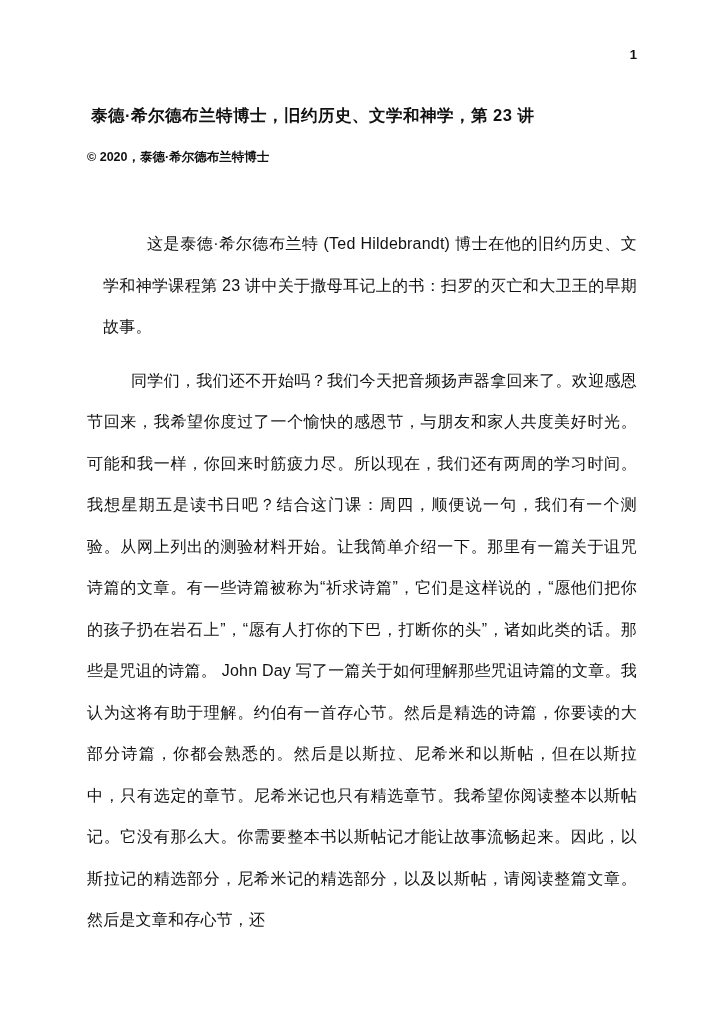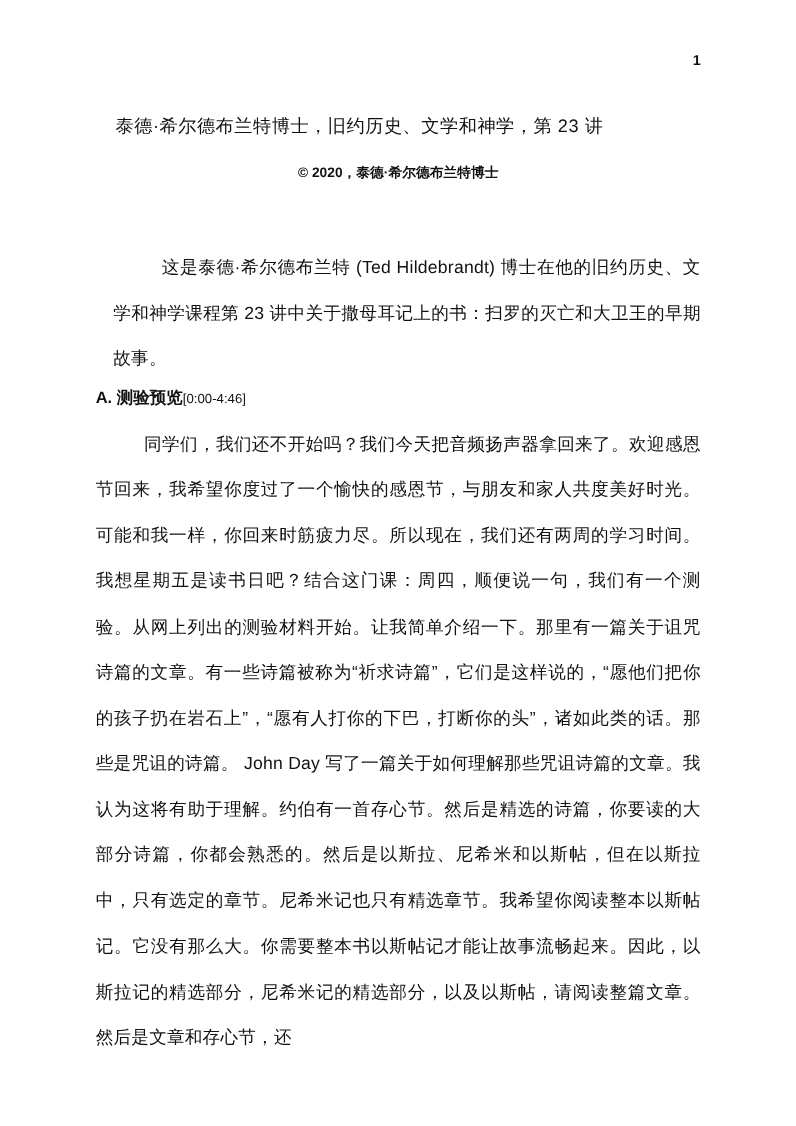--- a/index.html
+++ b/index.html
@@ -20,32 +20,31 @@
     overflow: hidden;
   }
   .page-number {
     text-align: right;
     font-size: 13px;
     font-weight: 700;
     line-height: 14px;
     height: 14px;
   }
   .doc-title {
-    margin: 42px 0 0 18px;
+    margin: 42px 0 0 4px;
     font-size: 16.5px;
-    font-weight: 400;
+    font-weight: 700;
     line-height: 22px;
     letter-spacing: 0.5px;
   }
   .doc-copyright {
     margin-top: 23px;
     font-size: 12.5px;
     font-weight: 700;
     line-height: 17px;
-    text-align: center;
   }
   .body-text {
     font-size: 16px;
     line-height: 41.5px;
     text-align: justify;
     text-justify: inter-character;
     letter-spacing: 0.2px;
   }
   .intro-paragraph {
     margin: 57px 0 0 16px;
@@ -73,19 +72,16 @@
 <div class="page">
 
   <div class="page-number">1</div>
 
   <h1 class="doc-title">泰德·希尔德布兰特博士，旧约历史、文学和神学，第 23 讲</h1>
 
   <div class="doc-copyright">© 2020，泰德·希尔德布兰特博士</div>
 
   <p class="body-text intro-paragraph">这是泰德·希尔德布兰特 (Ted Hildebrandt) 博士在他的旧约历史、文学和神学课程第 23 讲中关于撒母耳记上的书：扫罗的灭亡和大卫王的早期故事。</p>
 
-  <h2 class="section-heading">
-    <span class="label">A. 测验预览</span><span class="timestamp">[0:00-4:46]</span>
-  </h2>
 
   <p class="body-text section-paragraph">同学们，我们还不开始吗？我们今天把音频扬声器拿回来了。欢迎感恩节回来，我希望你度过了一个愉快的感恩节，与朋友和家人共度美好时光。可能和我一样，你回来时筋疲力尽。所以现在，我们还有两周的学习时间。我想星期五是读书日吧？结合这门课：周四，顺便说一句，我们有一个测验。从网上列出的测验材料开始。让我简单介绍一下。那里有一篇关于诅咒诗篇的文章。有一些诗篇被称为“祈求诗篇”，它们是这样说的，“愿他们把你的孩子扔在岩石上”，“愿有人打你的下巴，打断你的头”，诸如此类的话。那些是咒诅的诗篇。 John Day 写了一篇关于如何理解那些咒诅诗篇的文章。我认为这将有助于理解。约伯有一首存心节。然后是精选的诗篇，你要读的大部分诗篇，你都会熟悉的。然后是以斯拉、尼希米和以斯帖，但在以斯拉中，只有选定的章节。尼希米记也只有精选章节。我希望你阅读整本以斯帖记。它没有那么大。你需要整本书以斯帖记才能让故事流畅起来。因此，以斯拉记的精选部分，尼希米记的精选部分，以及以斯帖，请阅读整篇文章。然后是文章和存心节，还</p>
 
 </div>
 
 </body></html>

